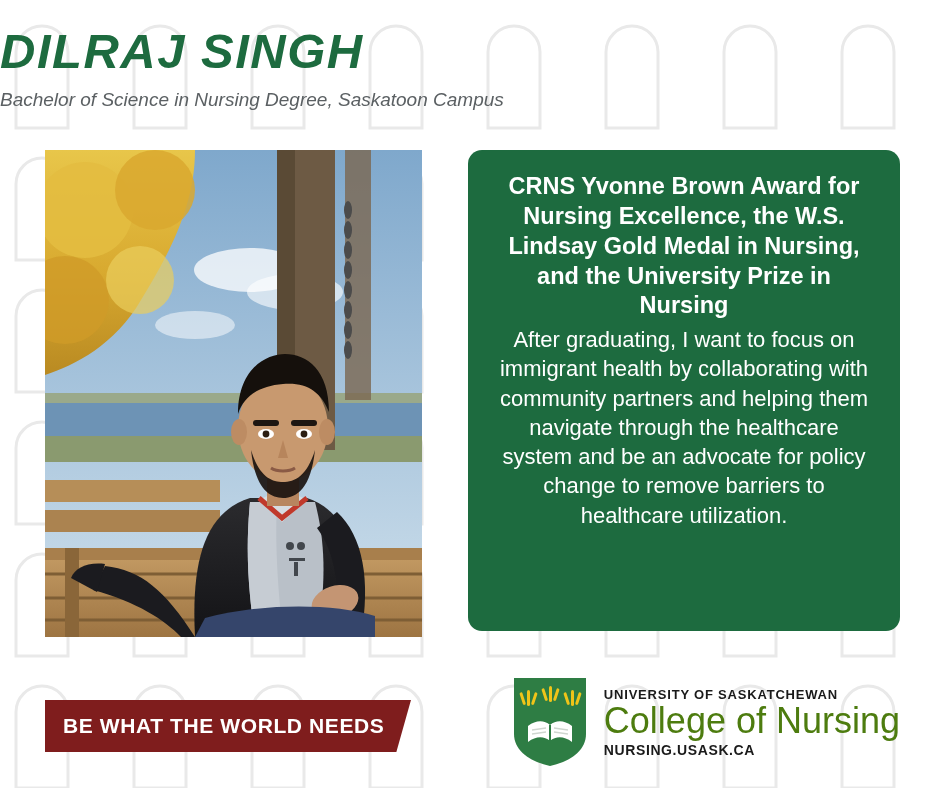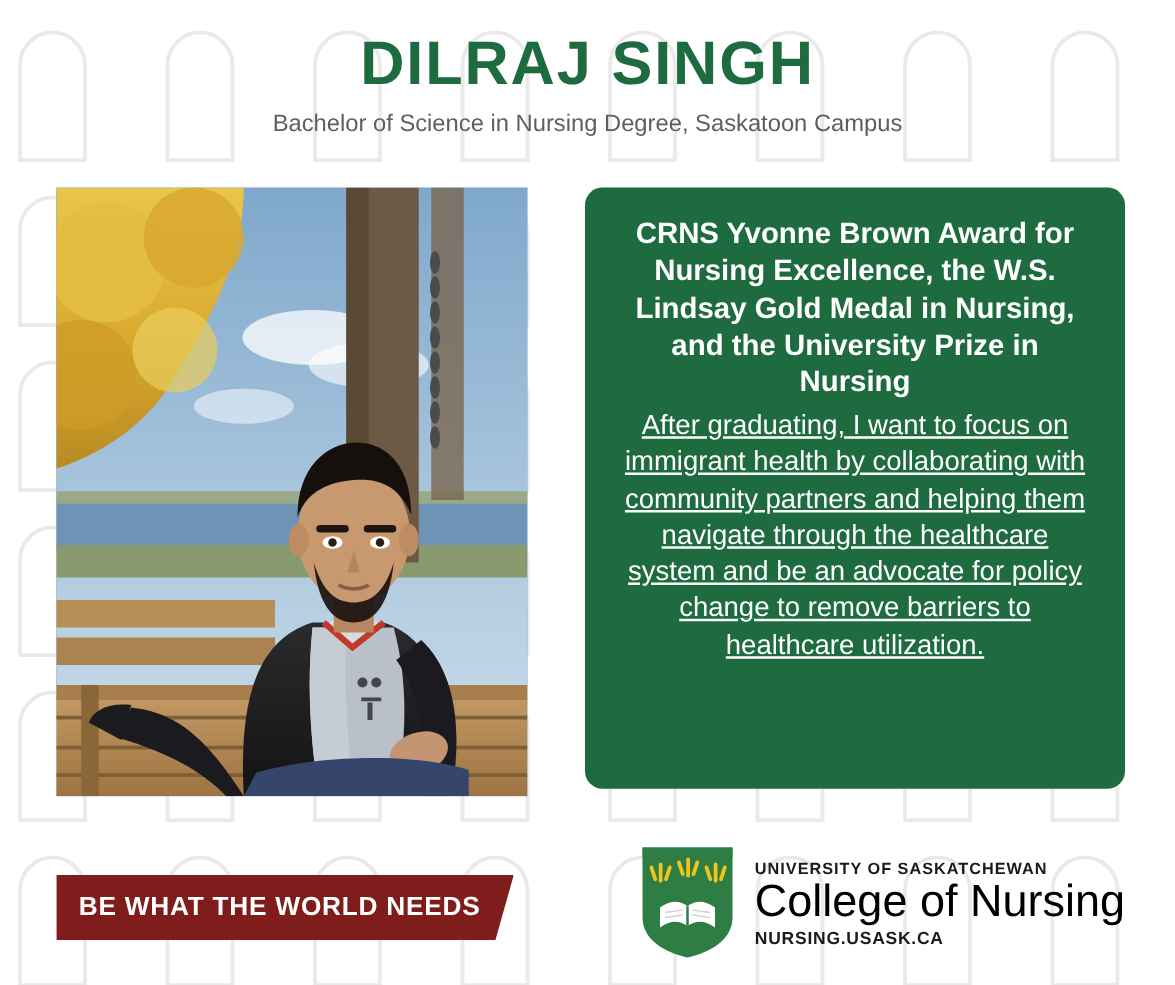--- a/index.html
+++ b/index.html
@@ -27,21 +27,22 @@
     position: relative;
     z-index: 1;
     width: 940px;
     height: 788px;
     box-sizing: border-box;
   }
 
   
   .header {
     padding-top: 26px;
-    text-align: center;
+    text-align: left;
+    font-style: italic;
   }
   .grad-name {
     font-size: 49px;
     font-weight: bold;
     letter-spacing: 1.5px;
     color: #1d6b3f;
     line-height: 1.05;
     margin: 0;
   }
   .grad-subtitle {
@@ -88,21 +89,20 @@
     font-size: 23.5px;
     font-weight: bold;
     line-height: 1.27;
     margin: 0 0 4px 0;
   }
   .award-quote {
     font-size: 22px;
     font-weight: normal;
     line-height: 1.33;
     margin: 0;
-    text-decoration: underline;
   }
 
   
   .tagline-wrap {
     position: absolute;
     left: 45px;
     bottom: 36px;
     width: 366px;
     height: 52px;
   }
@@ -136,21 +136,21 @@
   }
   .logo-text { line-height: 1; }
   .uofs-line {
     font-size: 13px;
     font-weight: bold;
     letter-spacing: 0.8px;
     color: #1a1a1a;
   }
   .college-line {
     font-size: 36px;
-    color: #000000;
+    color: #4d7c0f;
     margin-top: 2px;
     font-weight: normal;
   }
   .url-line {
     font-size: 14px;
     font-weight: bold;
     letter-spacing: 0.6px;
     color: #1a1a1a;
     margin-top: 4px;
   }

